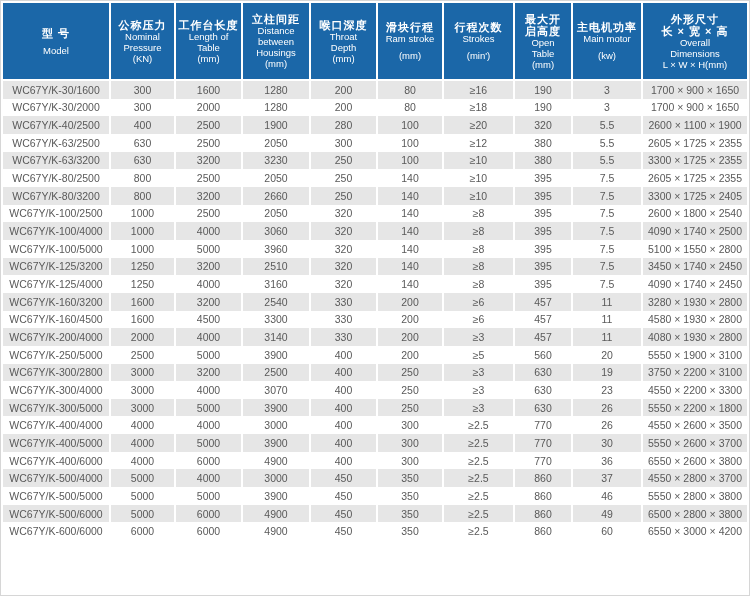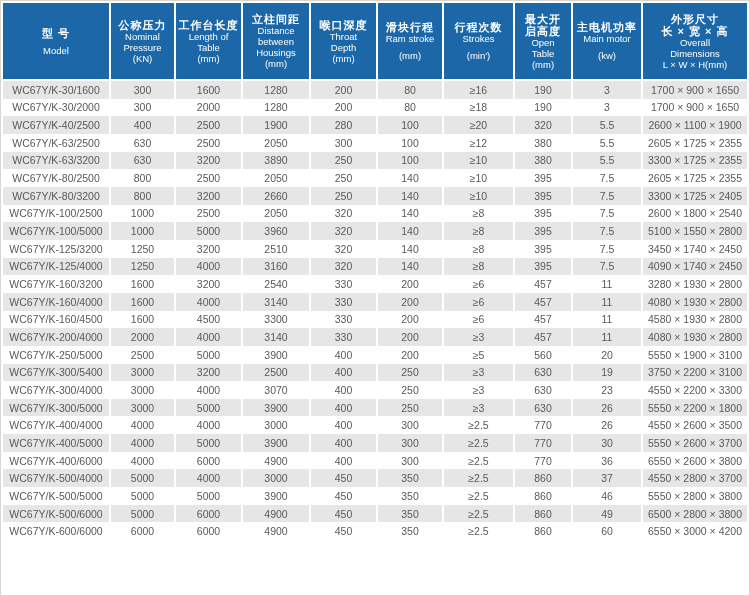--- a/index.html
+++ b/index.html
@@ -192,21 +192,21 @@
           <td class="dcell">100</td>
           <td class="dcell">≥12</td>
           <td class="dcell">380</td>
           <td class="dcell">5.5</td>
           <td class="dcell">2605 × 1725 × 2355</td>
         </tr>
         <tr>
           <td class="dcell">WC67Y/K-63/3200</td>
           <td class="dcell">630</td>
           <td class="dcell">3200</td>
-          <td class="dcell">3890</td>
+          <td class="dcell">3230</td>
           <td class="dcell">250</td>
           <td class="dcell">100</td>
           <td class="dcell">≥10</td>
           <td class="dcell">380</td>
           <td class="dcell">5.5</td>
           <td class="dcell">3300 × 1725 × 2355</td>
         </tr>
         <tr>
           <td class="dcell">WC67Y/K-80/2500</td>
           <td class="dcell">800</td>
@@ -237,20 +237,32 @@
           <td class="dcell">2500</td>
           <td class="dcell">2050</td>
           <td class="dcell">320</td>
           <td class="dcell">140</td>
           <td class="dcell">≥8</td>
           <td class="dcell">395</td>
           <td class="dcell">7.5</td>
           <td class="dcell">2600 × 1800 × 2540</td>
         </tr>
         <tr>
+          <td class="dcell">WC67Y/K-100/4000</td>
+          <td class="dcell">1000</td>
+          <td class="dcell">4000</td>
+          <td class="dcell">3060</td>
+          <td class="dcell">320</td>
+          <td class="dcell">140</td>
+          <td class="dcell">≥8</td>
+          <td class="dcell">395</td>
+          <td class="dcell">7.5</td>
+          <td class="dcell">4090 × 1740 × 2500</td>
+        </tr>
+        <tr>
           <td class="dcell">WC67Y/K-100/5000</td>
           <td class="dcell">1000</td>
           <td class="dcell">5000</td>
           <td class="dcell">3960</td>
           <td class="dcell">320</td>
           <td class="dcell">140</td>
           <td class="dcell">≥8</td>
           <td class="dcell">395</td>
           <td class="dcell">7.5</td>
           <td class="dcell">5100 × 1550 × 2800</td>
@@ -285,32 +297,20 @@
           <td class="dcell">3200</td>
           <td class="dcell">2540</td>
           <td class="dcell">330</td>
           <td class="dcell">200</td>
           <td class="dcell">≥6</td>
           <td class="dcell">457</td>
           <td class="dcell">11</td>
           <td class="dcell">3280 × 1930 × 2800</td>
         </tr>
         <tr>
-          <td class="dcell">WC67Y/K-160/4000</td>
-          <td class="dcell">1600</td>
-          <td class="dcell">4000</td>
-          <td class="dcell">3140</td>
-          <td class="dcell">330</td>
-          <td class="dcell">200</td>
-          <td class="dcell">≥6</td>
-          <td class="dcell">457</td>
-          <td class="dcell">11</td>
-          <td class="dcell">4080 × 1930 × 2800</td>
-        </tr>
-        <tr>
           <td class="dcell">WC67Y/K-160/4500</td>
           <td class="dcell">1600</td>
           <td class="dcell">4500</td>
           <td class="dcell">3300</td>
           <td class="dcell">330</td>
           <td class="dcell">200</td>
           <td class="dcell">≥6</td>
           <td class="dcell">457</td>
           <td class="dcell">11</td>
           <td class="dcell">4580 × 1930 × 2800</td>
@@ -333,21 +333,21 @@
           <td class="dcell">5000</td>
           <td class="dcell">3900</td>
           <td class="dcell">400</td>
           <td class="dcell">200</td>
           <td class="dcell">≥5</td>
           <td class="dcell">560</td>
           <td class="dcell">20</td>
           <td class="dcell">5550 × 1900 × 3100</td>
         </tr>
         <tr>
-          <td class="dcell">WC67Y/K-300/5400</td>
+          <td class="dcell">WC67Y/K-300/2800</td>
           <td class="dcell">3000</td>
           <td class="dcell">3200</td>
           <td class="dcell">2500</td>
           <td class="dcell">400</td>
           <td class="dcell">250</td>
           <td class="dcell">≥3</td>
           <td class="dcell">630</td>
           <td class="dcell">19</td>
           <td class="dcell">3750 × 2200 × 3100</td>
         </tr>

